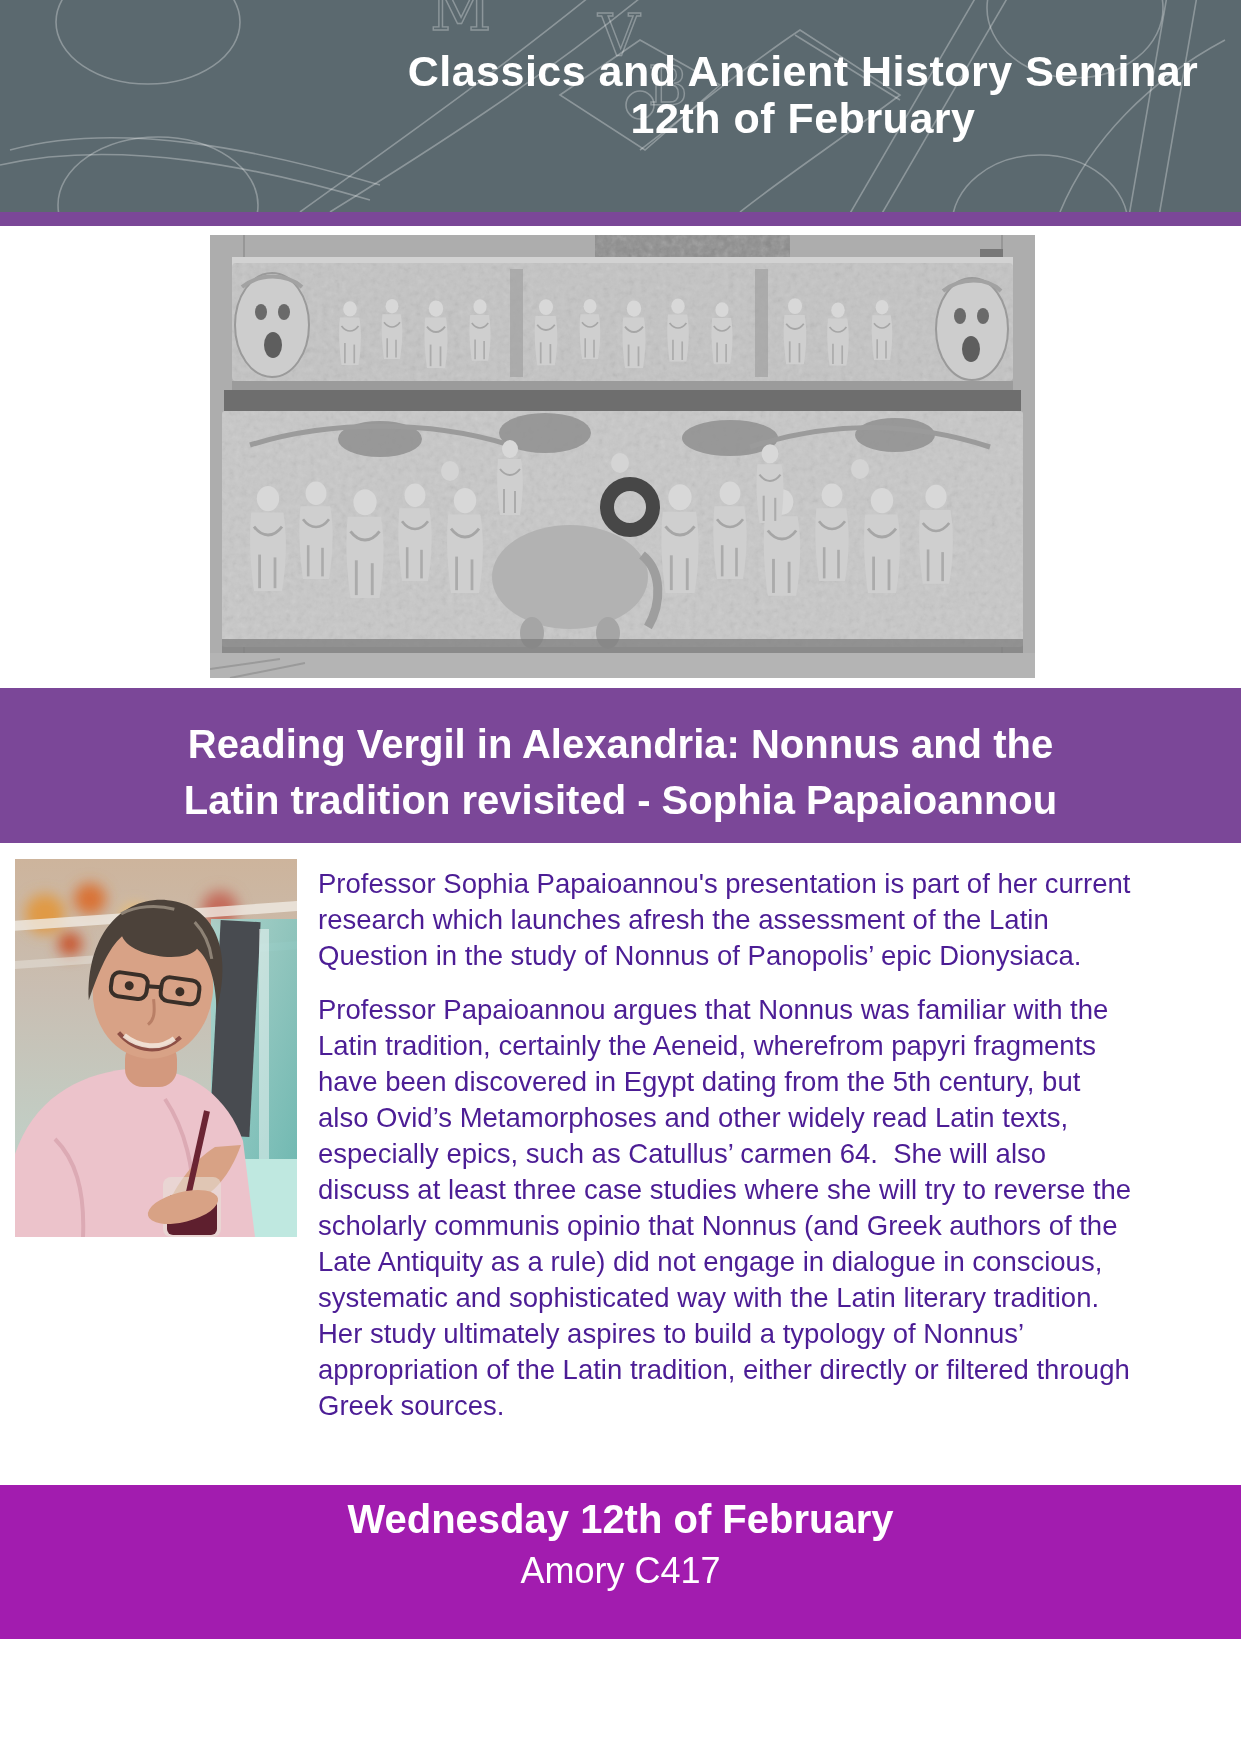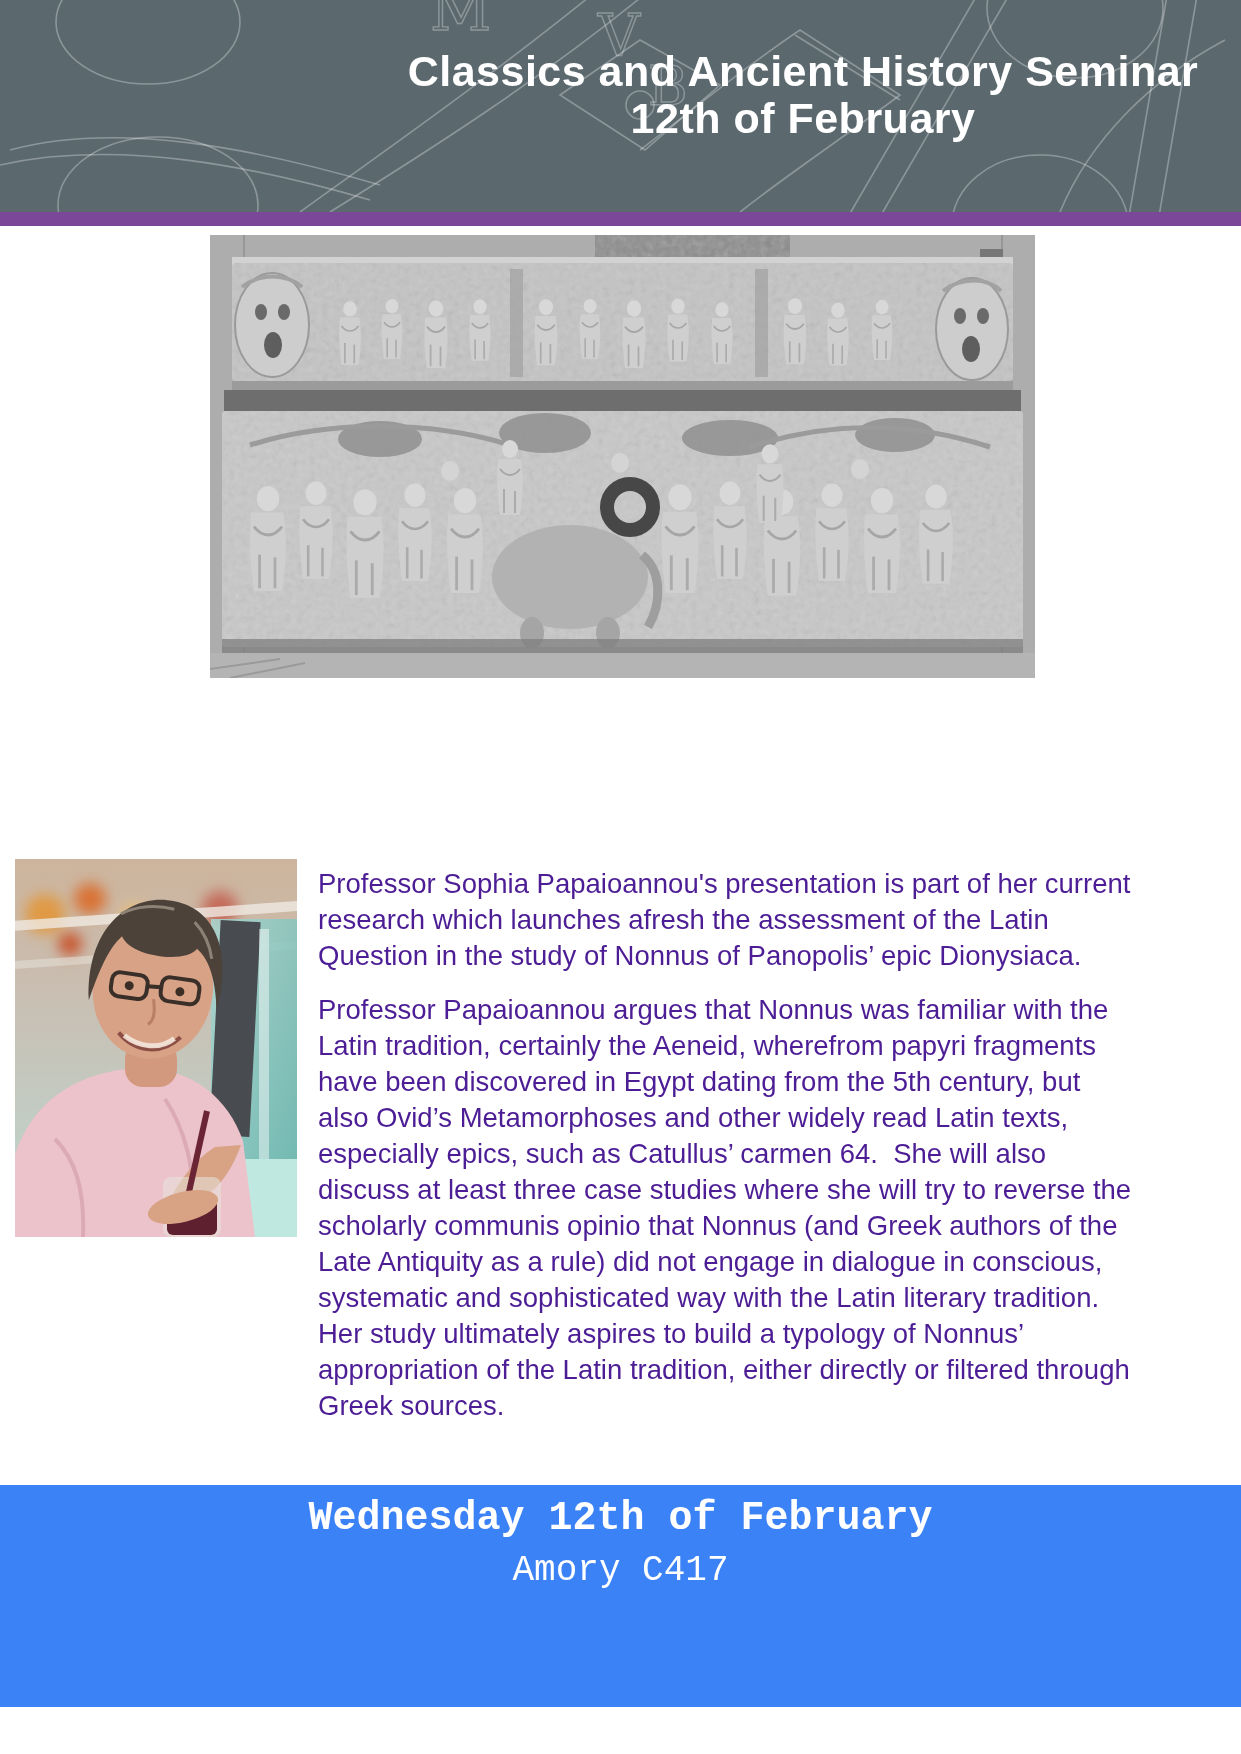--- a/index.html
+++ b/index.html
@@ -30,22 +30,22 @@
     text-align:center; white-space:pre-line;
   }
 
   
   .speaker { position:absolute; left:15px; top:859px; width:282px; height:378px; }
   .abstract { position:absolute; left:318px; top:866px; width:905px; color:#4c1d95; }
   .abstract p { font-size:27.5px; line-height:36px; white-space:pre-line; }
   .abstract p + p { margin-top:18px; }
 
   
-  .event-banner { position:absolute; left:0; top:1485px; width:1241px; height:222px; background:#3b82f6;
-                  color:#ffffff; text-align:center; padding-top:10px;font-family:Liberation Mono, monospace; }
+  .event-banner { position:absolute; left:0; top:1485px; width:1241px; height:154px; background:#a21caf;
+                  color:#ffffff; text-align:center; padding-top:10px; }
   .event-line.big { font-weight:700; font-size:40px; line-height:48px; }
   .event-line.small { font-weight:400; font-size:36px; line-height:40px; }
   .event-line.loc { margin-top:8px; }
 </style>
 </head>
 <body>
 
 <div class="page">
 
   <header class="masthead">
@@ -172,20 +172,24 @@
       <ellipse cx="322" cy="398" rx="12" ry="16" fill="#a5a5a5"></ellipse>
       <ellipse cx="398" cy="398" rx="12" ry="16" fill="#a5a5a5"></ellipse>
       <circle cx="420" cy="272" r="23" fill="none" stroke="#474747" stroke-width="14"></circle>
 
       <rect x="12" y="404" width="801" height="14" fill="#7f7f7f" opacity="0.75"></rect>
       <rect x="0" y="418" width="825" height="25" fill="#b4b4b4"></rect>
       <path d="M 0,434 L 70,424 M 20,443 L 95,428" stroke="#9a9a9a" stroke-width="2"></path>
     </svg>
   </figure>
 
+  <section class="talk-banner">
+    <div class="talk-title">Reading Vergil in Alexandria: Nonnus and the
+Latin tradition revisited - Sophia Papaioannou</div>
+  </section>
 
   <figure class="speaker">
     <svg width="282" height="378" viewBox="0 0 282 378">
       <defs>
         <filter id="soft" x="-40%" y="-40%" width="180%" height="180%">
           <feGaussianBlur stdDeviation="7"></feGaussianBlur>
         </filter>
         <linearGradient id="cafe" x1="0" y1="0" x2="0" y2="1">
           <stop offset="0" stop-color="#cdb49c"></stop>
           <stop offset="0.35" stop-color="#c9beb2"></stop>

